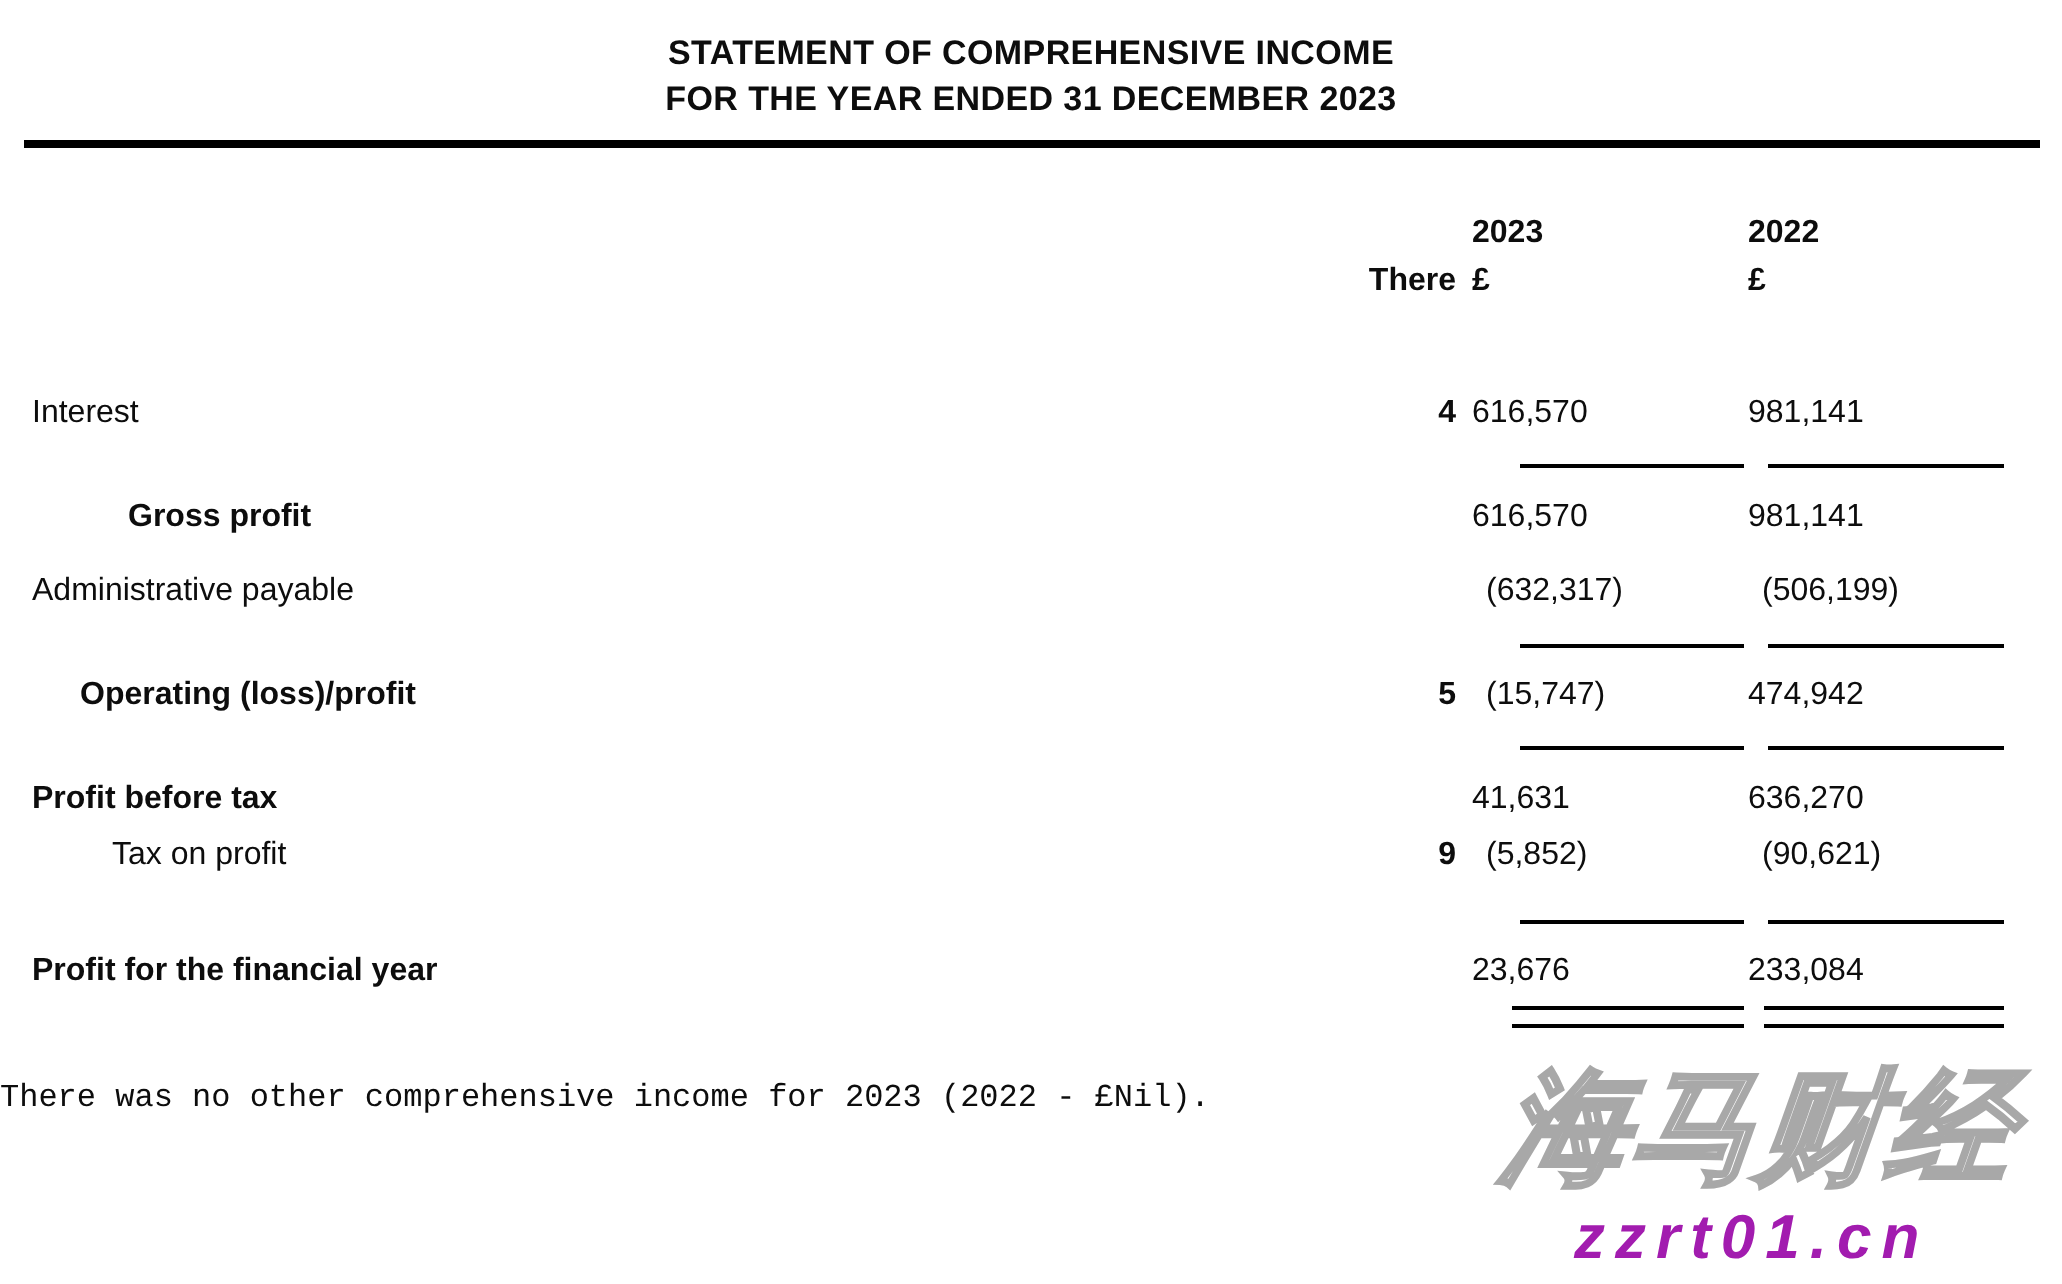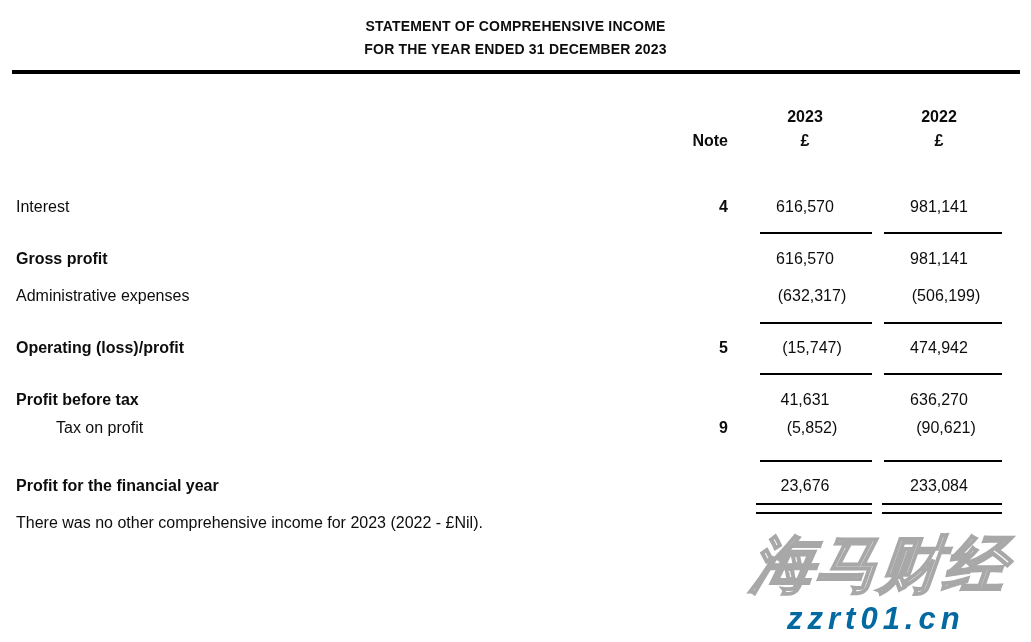--- a/index.html
+++ b/index.html
@@ -8,42 +8,42 @@
     width:1031px; height:642px;
     background:#ffffff;
     color:#0d0d0d;
     font-family:"Liberation Sans", sans-serif;
     font-size:16px;
     overflow:hidden;
   }
   
   .title-block { padding-top:15px; text-align:center; }
   .title-line {
-    font-weight:bold; font-size:14px; line-height:23px; letter-spacing:0.2px;
+    font-weight:bold; font-size:17px; line-height:23px; letter-spacing:0.2px;
   }
   .top-rule {
     margin:9px 11px 0 12px;
     border-top:4px solid #000;
     height:0;
   }
   
   .fintable { width:100%; }
   .trow { display:flex; align-items:flex-end; padding-right:27px; }
   .lbl  { flex:1 1 auto; padding-left:16px; text-align:left; }
   .note { flex:0 0 100px; text-align:right; padding-right:8px; font-weight:bold; }
-  .val  { flex:0 0 138px; text-align:center; }
+  .val  { flex:0 0 138px; text-align:left; }
   .val.c22 { flex:0 0 130px; }
   .bold-label .lbl { font-weight:bold; }
   .hdr { font-weight:bold; }
   .hrow-years { margin-top:28px; height:24px; }
   .hrow-units { height:24px; }
   .r-revenue   { margin-top:38px; height:28px; }
-  .r-gross     { margin-top:6px;  height:28px; }
+  .r-gross     { margin-top:6px;  height:28px;padding-left:48px; }
   .r-admin     { margin-top:9px;  height:28px; }
-  .r-operating { margin-top:5px;  height:28px; }
+  .r-operating { margin-top:5px;  height:28px;padding-left:24px; }
   .r-intrec    { margin-top:10px; height:28px; }
   .r-intpay    { height:28px; }
   .r-pbt       { margin-top:6px;  height:28px; }
   .r-tax       { height:28px;padding-left:40px; }
   .r-pfy       { margin-top:5px;  height:28px; }
   
   .rulerow { display:flex; padding-right:27px; align-items:flex-start; }
   .rule-a { margin-top:16px; }
   .rule-b { margin-top:17px; }
   .rule-c { margin-top:16px; }
@@ -58,21 +58,21 @@
   .rule.dbl {
     height:7px;
     border-top:2.5px solid #000;
     border-bottom:2.5px solid #000;
     width:116px;
   }
   .c22 .rule.dbl { width:120px; }
   
   .val.paren { transform:translateX(7px); }
   
-  .footnote { padding-left:16px; font-size:16px; }
+  .footnote { margin-top:26px; font-size:16px;font-family:Liberation Mono, monospace; }
   
   .wm-cn {
     position:absolute; left:752px; top:532px;
     width:300px;
     font-size:62px; line-height:66px;
     font-weight:bold; font-style:italic;
     letter-spacing:2px;
     color:rgba(255,255,255,0.25);
     -webkit-text-stroke:2px #a8a8a8;
     transform:skewX(-6deg);
@@ -103,21 +103,21 @@
   <div class="fintable">
 
     <div class="trow hrow-years hdr">
       <div class="lbl"></div>
       <div class="note"></div>
       <div class="val c23">2023</div>
       <div class="val c22">2022</div>
     </div>
     <div class="trow hrow-units hdr">
       <div class="lbl"></div>
-      <div class="note">Note</div>
+      <div class="note">There</div>
       <div class="val c23">£</div>
       <div class="val c22">£</div>
     </div>
 
     <div class="trow r-revenue">
       <div class="lbl">Interest</div>
       <div class="note">4</div>
       <div class="val c23">616,570</div>
       <div class="val c22">981,141</div>
     </div>
@@ -134,21 +134,21 @@
     </div>
 
     <div class="trow r-gross bold-label">
       <div class="lbl">Gross profit</div>
       <div class="note"></div>
       <div class="val c23">616,570</div>
       <div class="val c22">981,141</div>
     </div>
 
     <div class="trow r-admin">
-      <div class="lbl">Administrative expenses</div>
+      <div class="lbl">Administrative payable</div>
       <div class="note"></div>
       <div class="val c23 paren">(632,317)</div>
       <div class="val c22 paren">(506,199)</div>
     </div>
 
     <div class="rulerow rule-b">
       <div class="lbl"></div>
         <div class="note"></div>
       <div class="val c23">
           <span class="rule"></span>
@@ -219,15 +219,15 @@
       <div class="val c22">
           <span class="rule dbl"></span>
         </div>
     </div>
 
   </div>
 
   <div class="footnote">There was no other comprehensive income for 2023 (2022 - £Nil).</div>
 
   <div class="wm-cn">海马财经</div>
-  <div class="wm-url" style="color: #0369a1;">zzrt01.cn</div>
+  <div class="wm-url" style="color: #a21caf;">zzrt01.cn</div>
 
 </div>
 
 </body></html>

